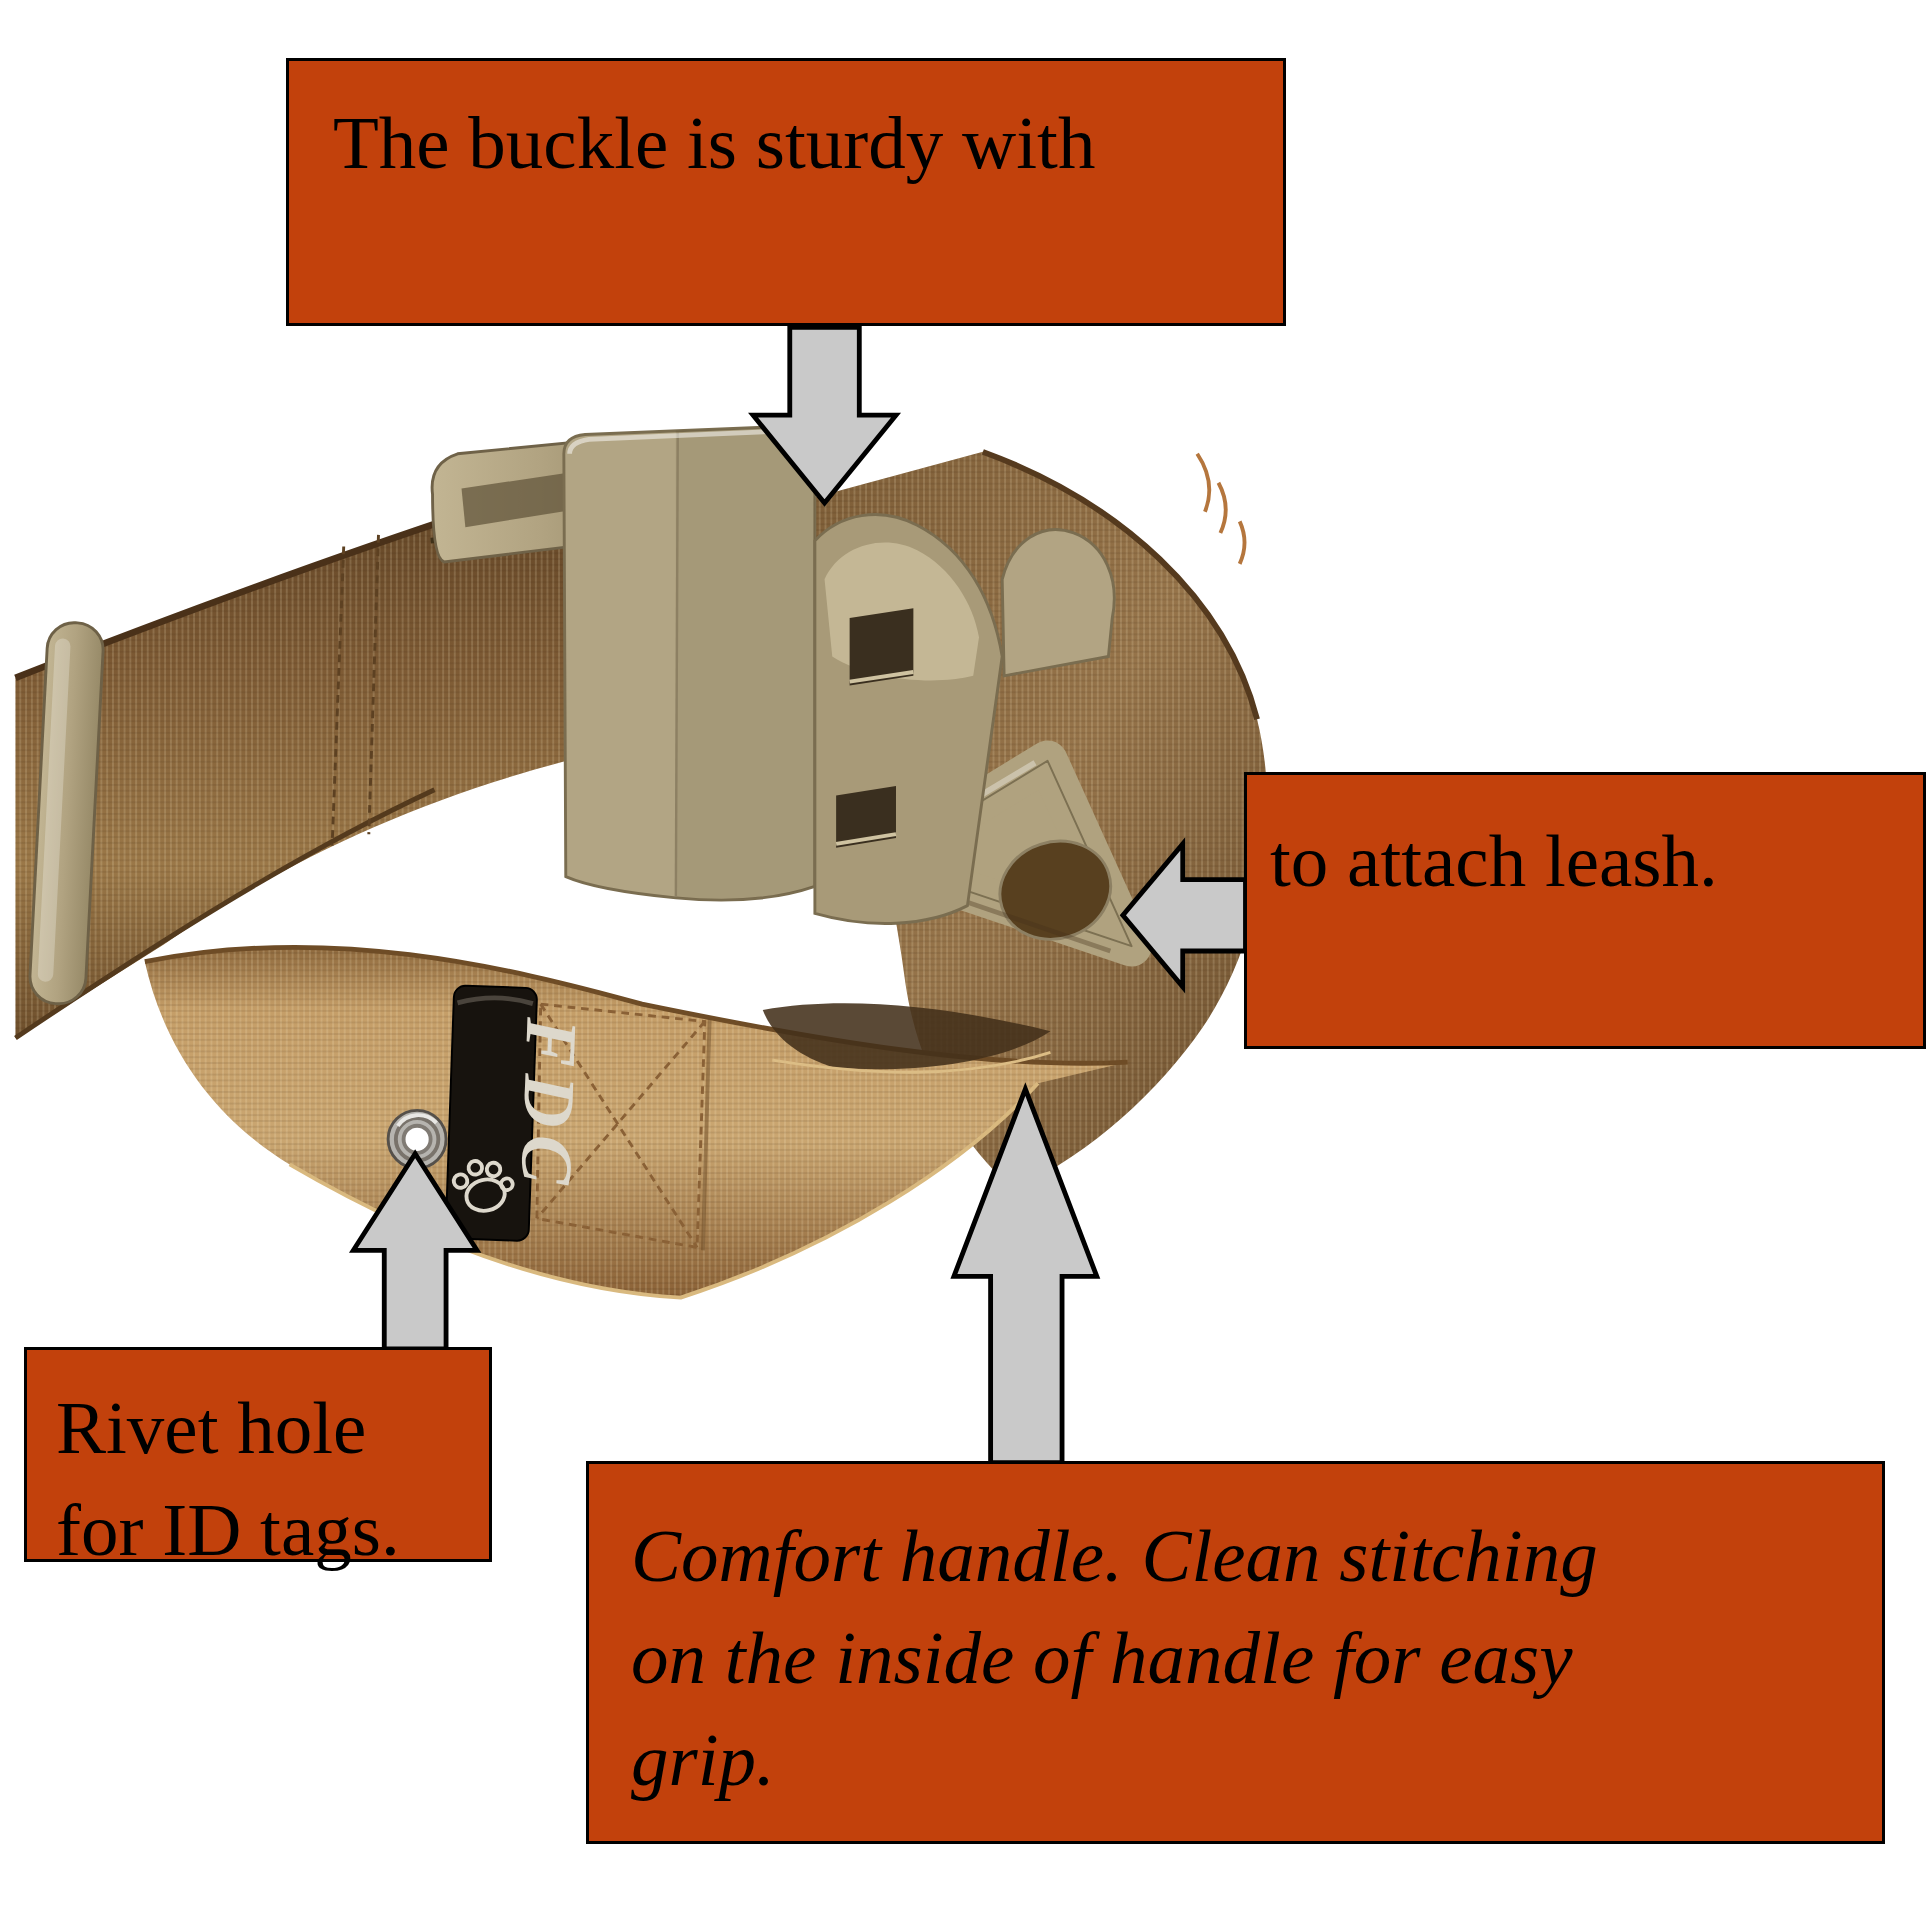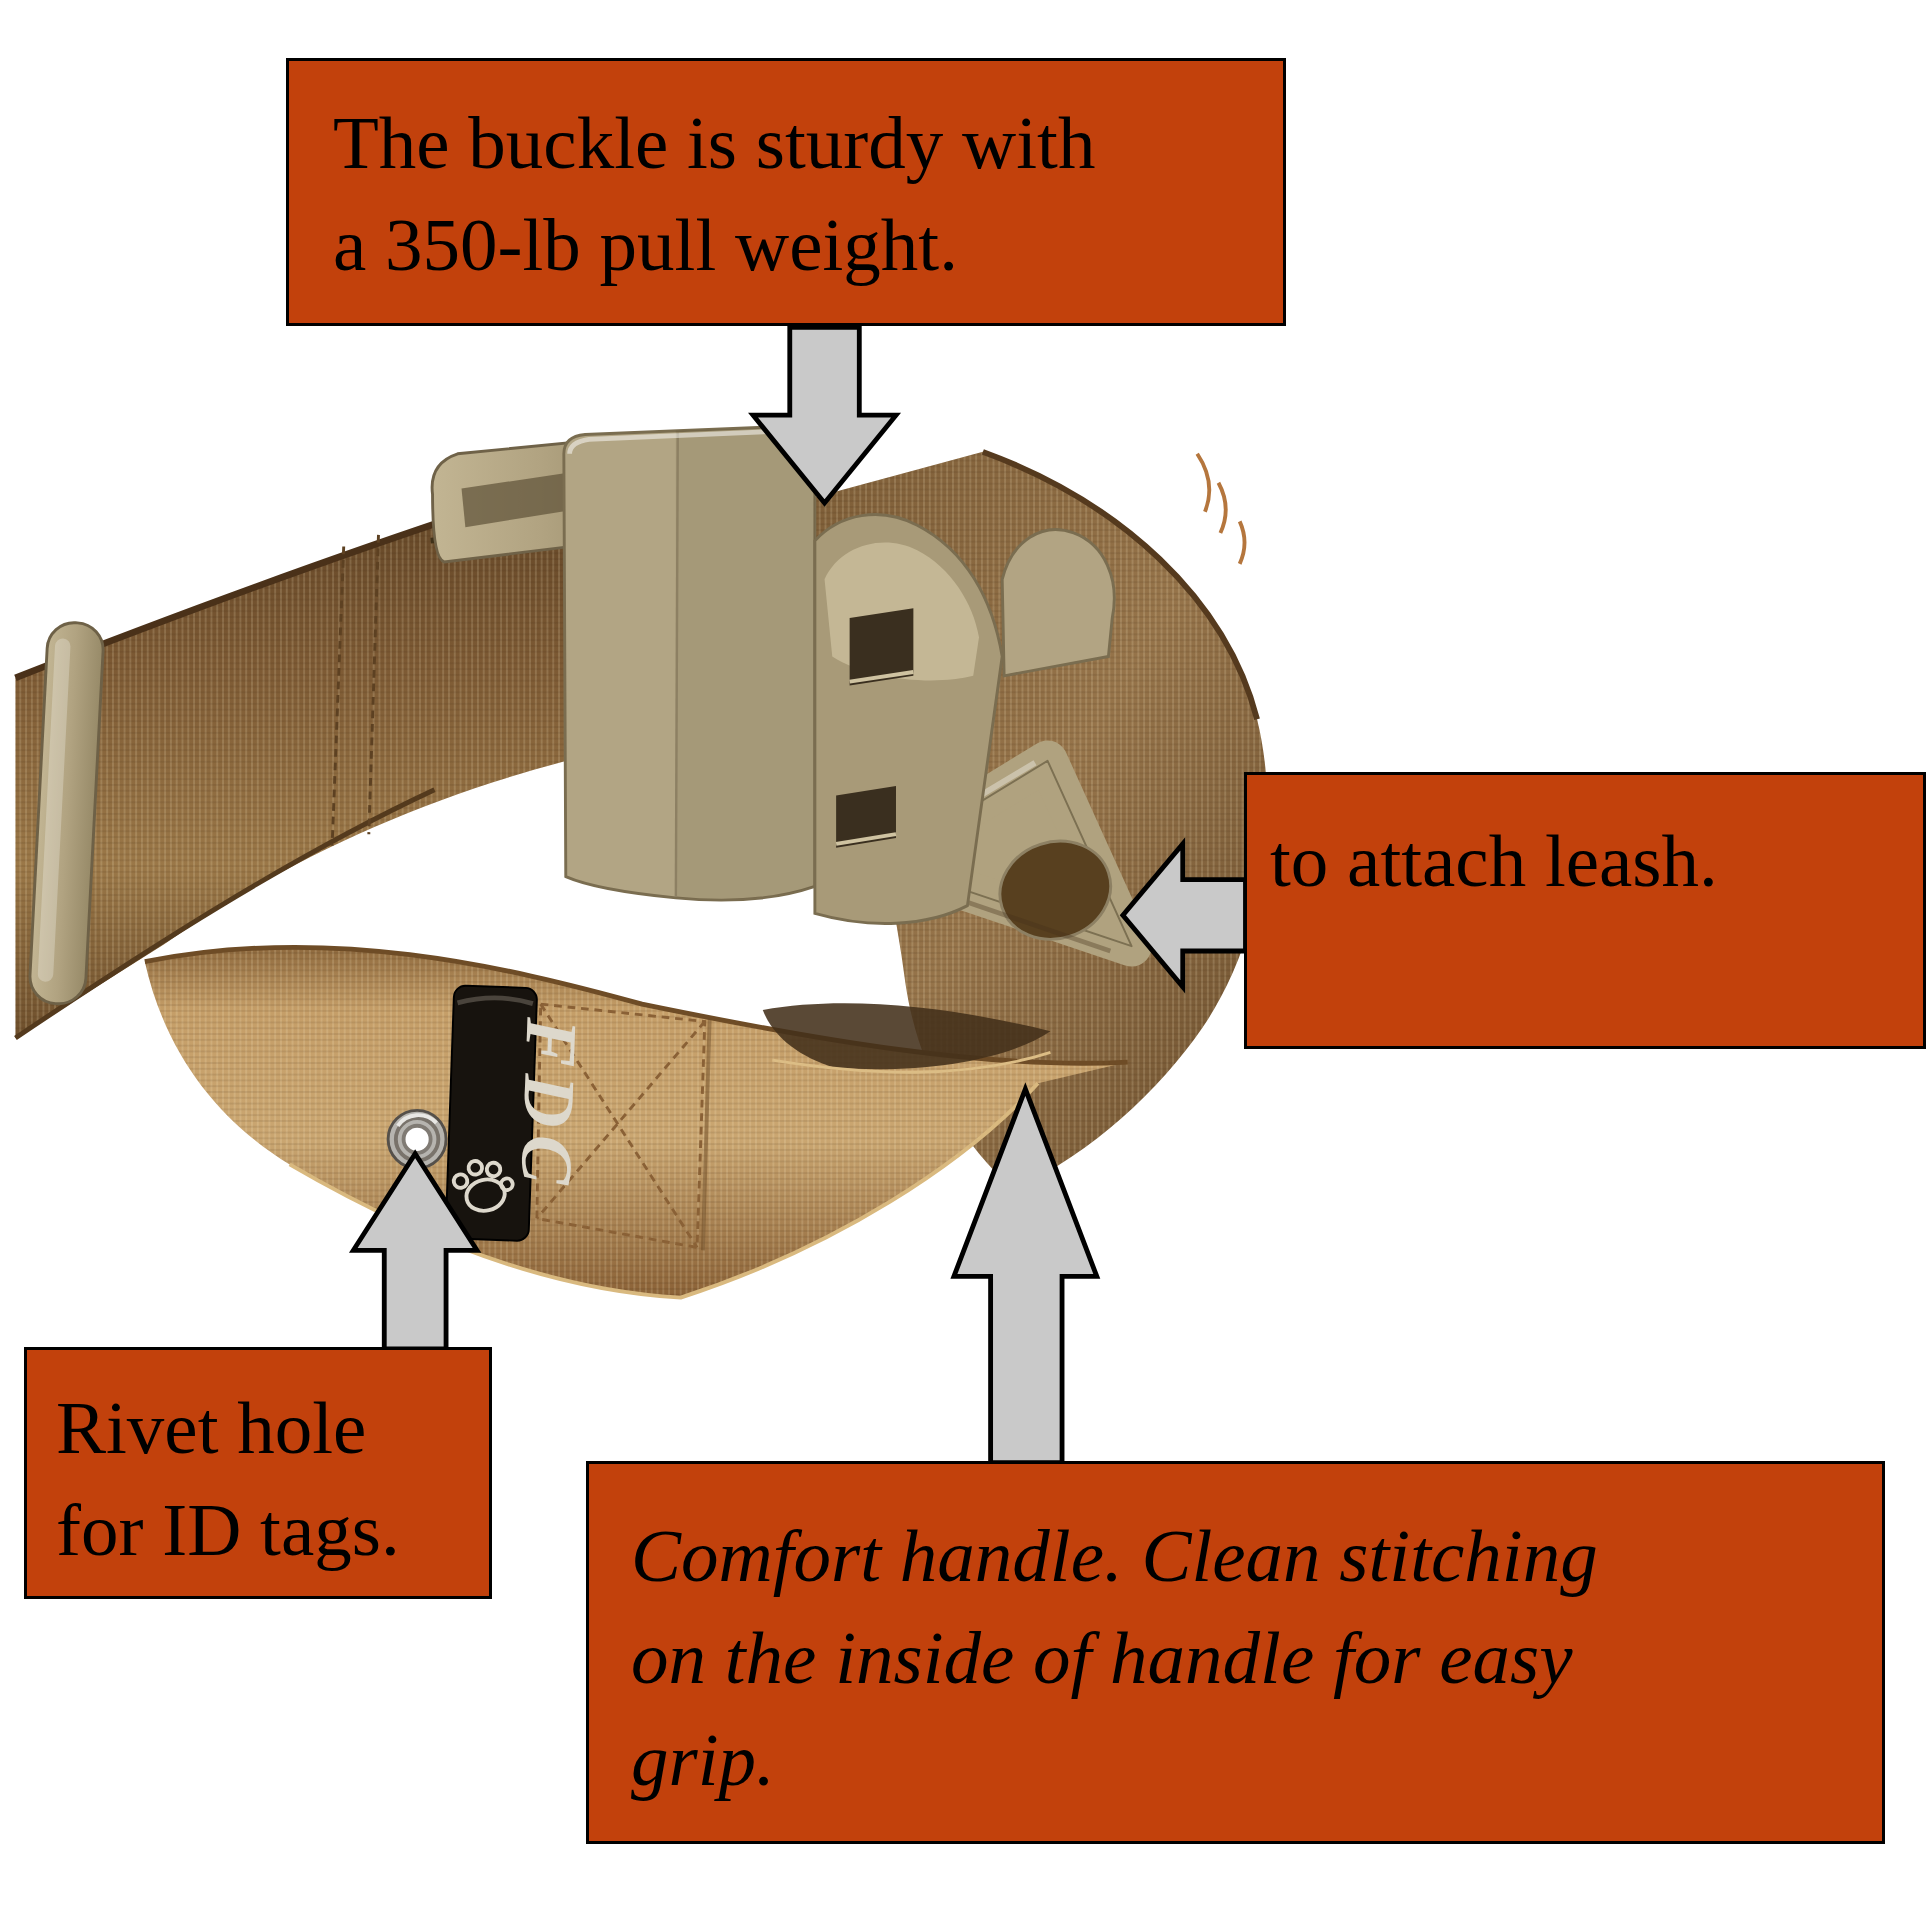--- a/index.html
+++ b/index.html
@@ -4,21 +4,21 @@
 <style>
   html,body{margin:0;padding:0;background:#fff;}
   #stage{position:relative;width:1931px;height:1931px;background:#ffffff;overflow:hidden;
          font-family:"Liberation Serif", serif;}
   #collar-svg{position:absolute;left:0;top:0;}
   .callout{position:absolute;background:#c2410c;border:3.9px solid #000;box-sizing:border-box;
            color:#000;font-size:75px;line-height:102px;z-index:5;}
   .callout .line{white-space:nowrap;}
   #callout-buckle{left:286px;top:58px;width:1000px;height:268px;padding:31px 0 0 44px;}
   #callout-ring{left:1244px;top:772px;width:682px;height:277px;padding:35px 0 0 23px;}
-  #callout-rivet{left:24px;top:1347px;width:468px;height:252px;padding:27px 0 0 29px;}
+  #callout-rivet{left:24px;top:1347px;width:468px;height:215px;padding:27px 0 0 29px;}
   #callout-handle{left:586px;top:1461px;width:1299px;height:383px;padding:41px 0 0 42px;font-style:italic;}
 </style>
 </head>
 <body>
 
 <div id="stage">
 
   <svg id="collar-svg" width="1931" height="1931" viewBox="0 0 2000 2000">
     <defs>
       <linearGradient id="gDark" x1="0" y1="0" x2="0" y2="1">
@@ -135,21 +135,20 @@
     <g stroke="#000000" stroke-width="5" fill="#c9c9c9" stroke-linejoin="miter">
       <polygon points="818,339 890,339 890,430 928,430 854,521 780,430 818,430"></polygon>
       <polygon points="1290,911 1225,911 1225,874 1163,948 1225,1022 1225,985 1290,985"></polygon>
       <polygon points="398,1397 398,1295 366,1295 430,1195 494,1295 462,1295 462,1397"></polygon>
       <polygon points="1026,1515 1026,1322 988,1322 1062,1128 1136,1322 1100,1322 1100,1515"></polygon>
     </g>
   </svg>
 
   <div class="callout" id="callout-buckle">
     <div class="line">The buckle is sturdy with</div>
-    <div class="line">a 350-lb pull weight.</div>
   </div>
 
   <div class="callout" id="callout-ring">
     <div class="line">to attach leash.</div>
   </div>
 
   <div class="callout" id="callout-rivet">
     <div class="line">Rivet hole</div>
     <div class="line">for ID tags.</div>
   </div>

